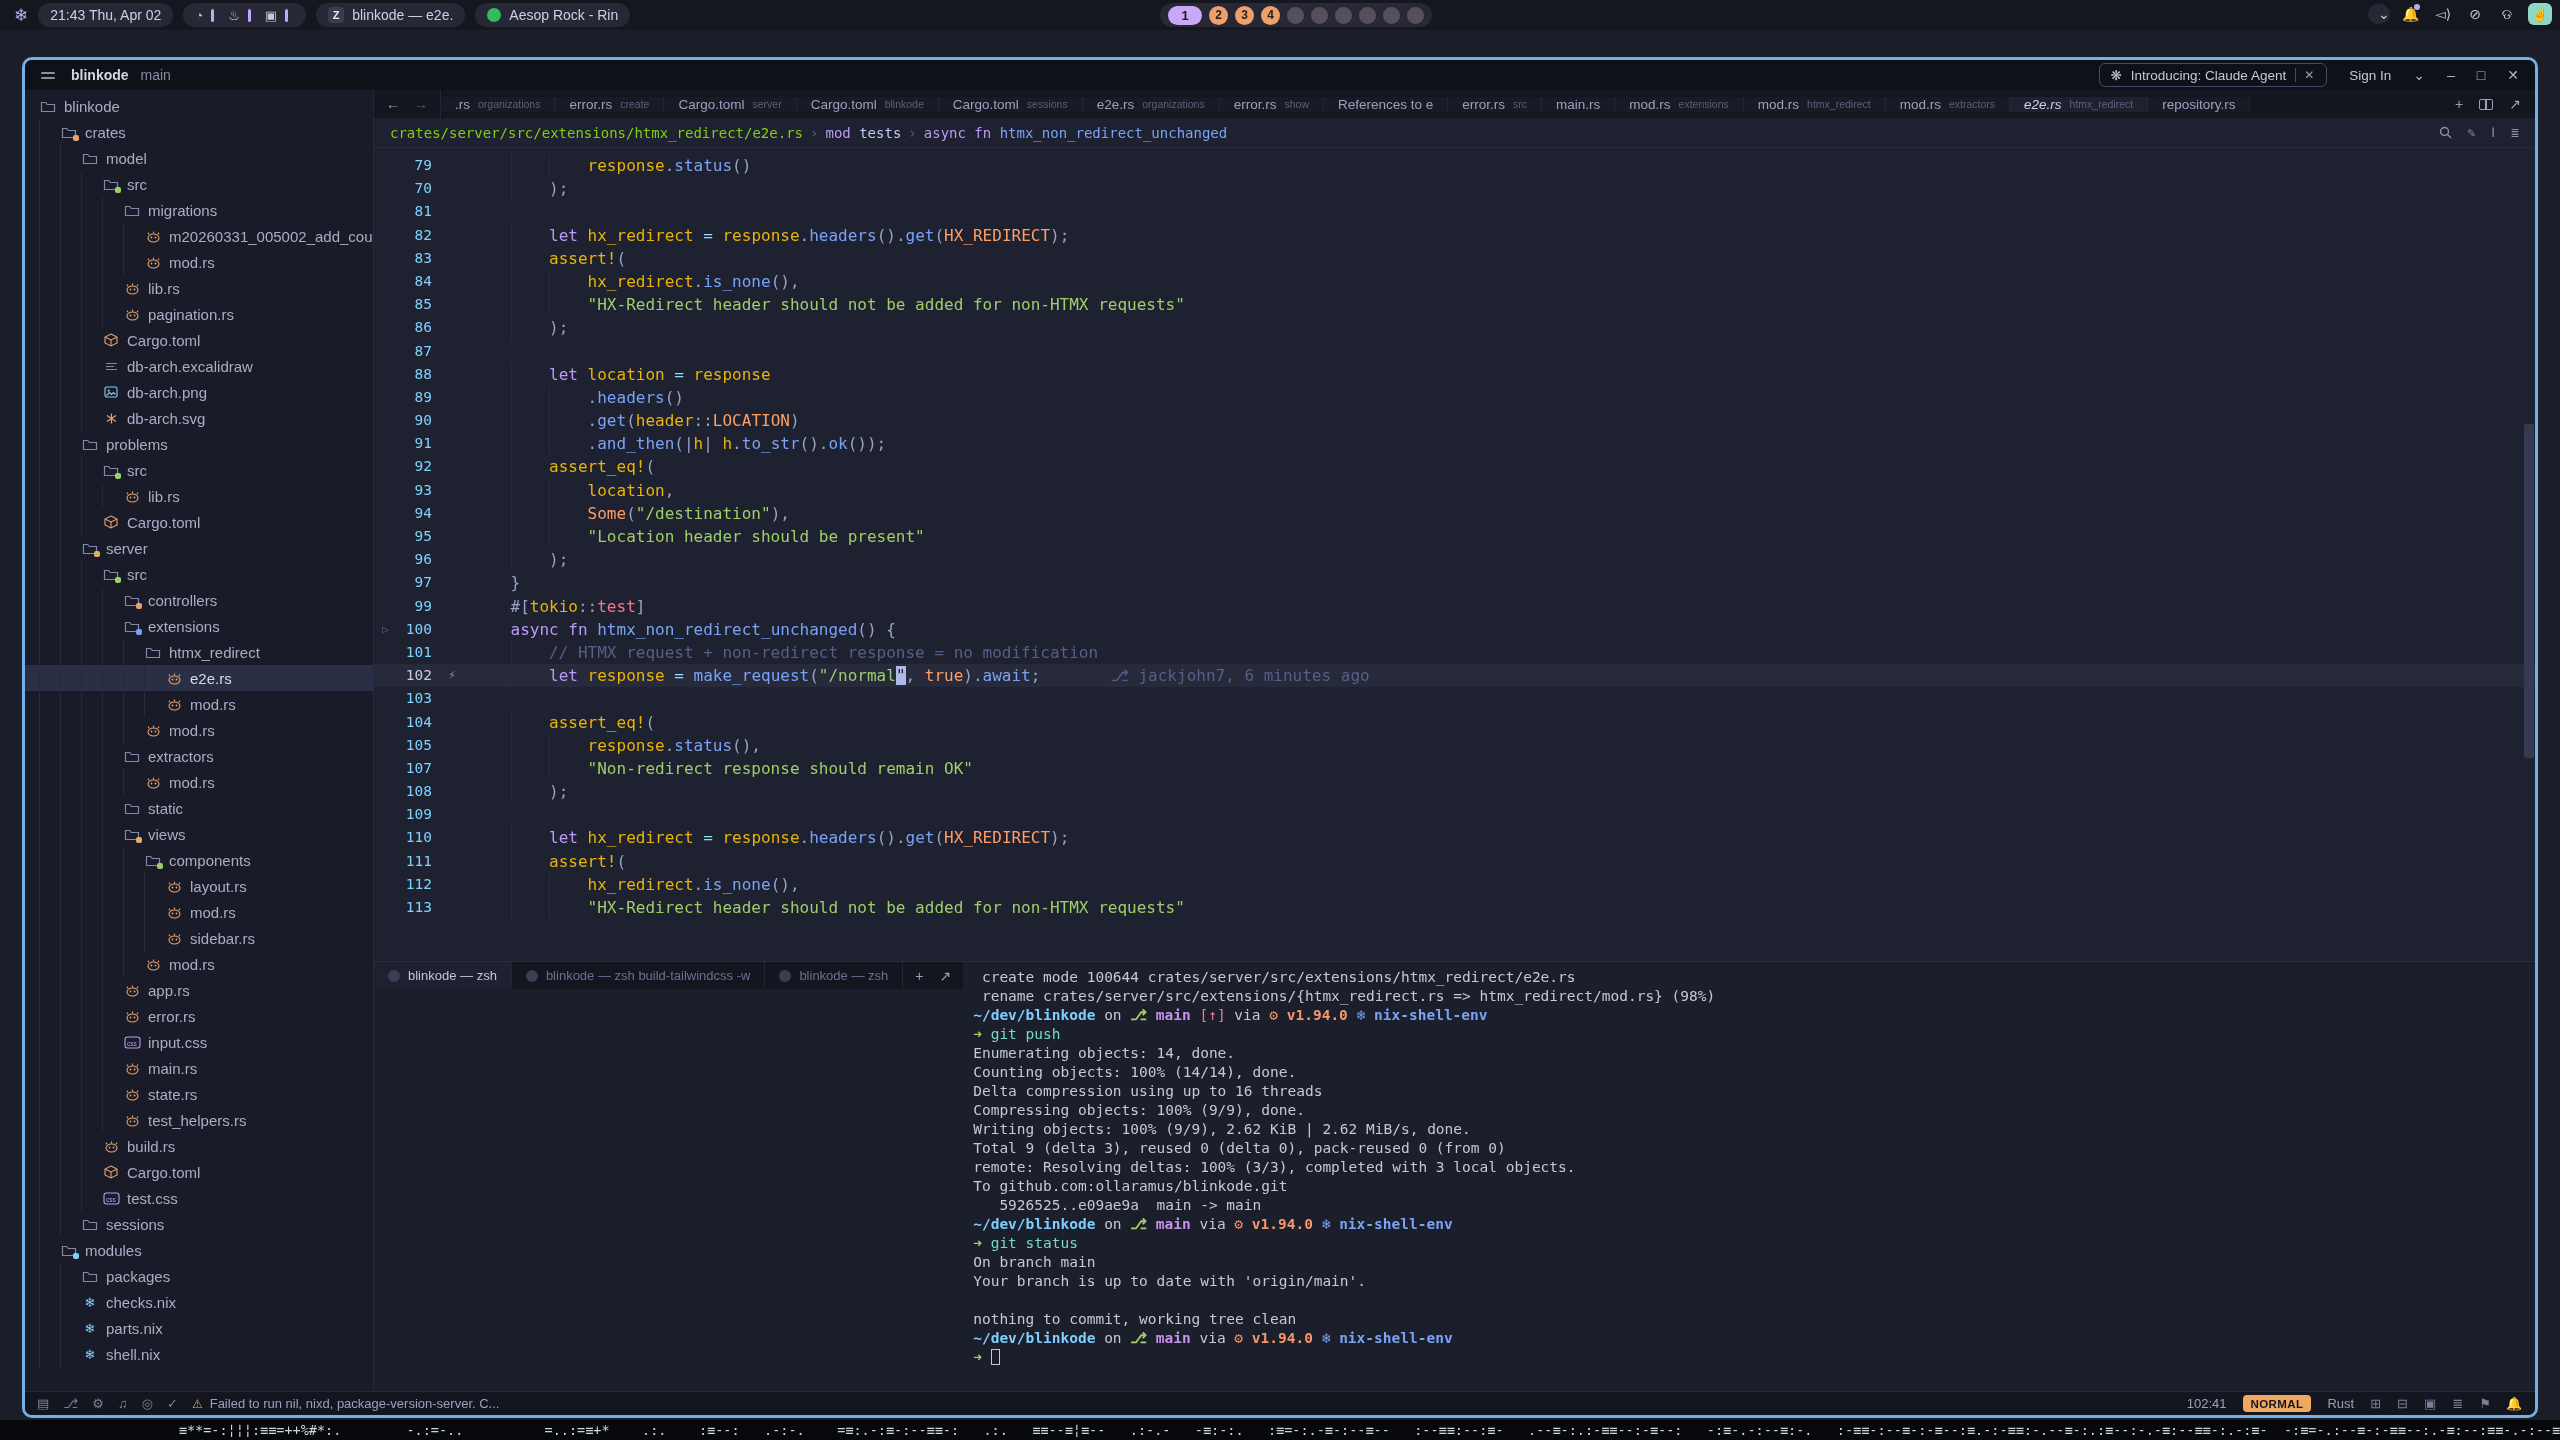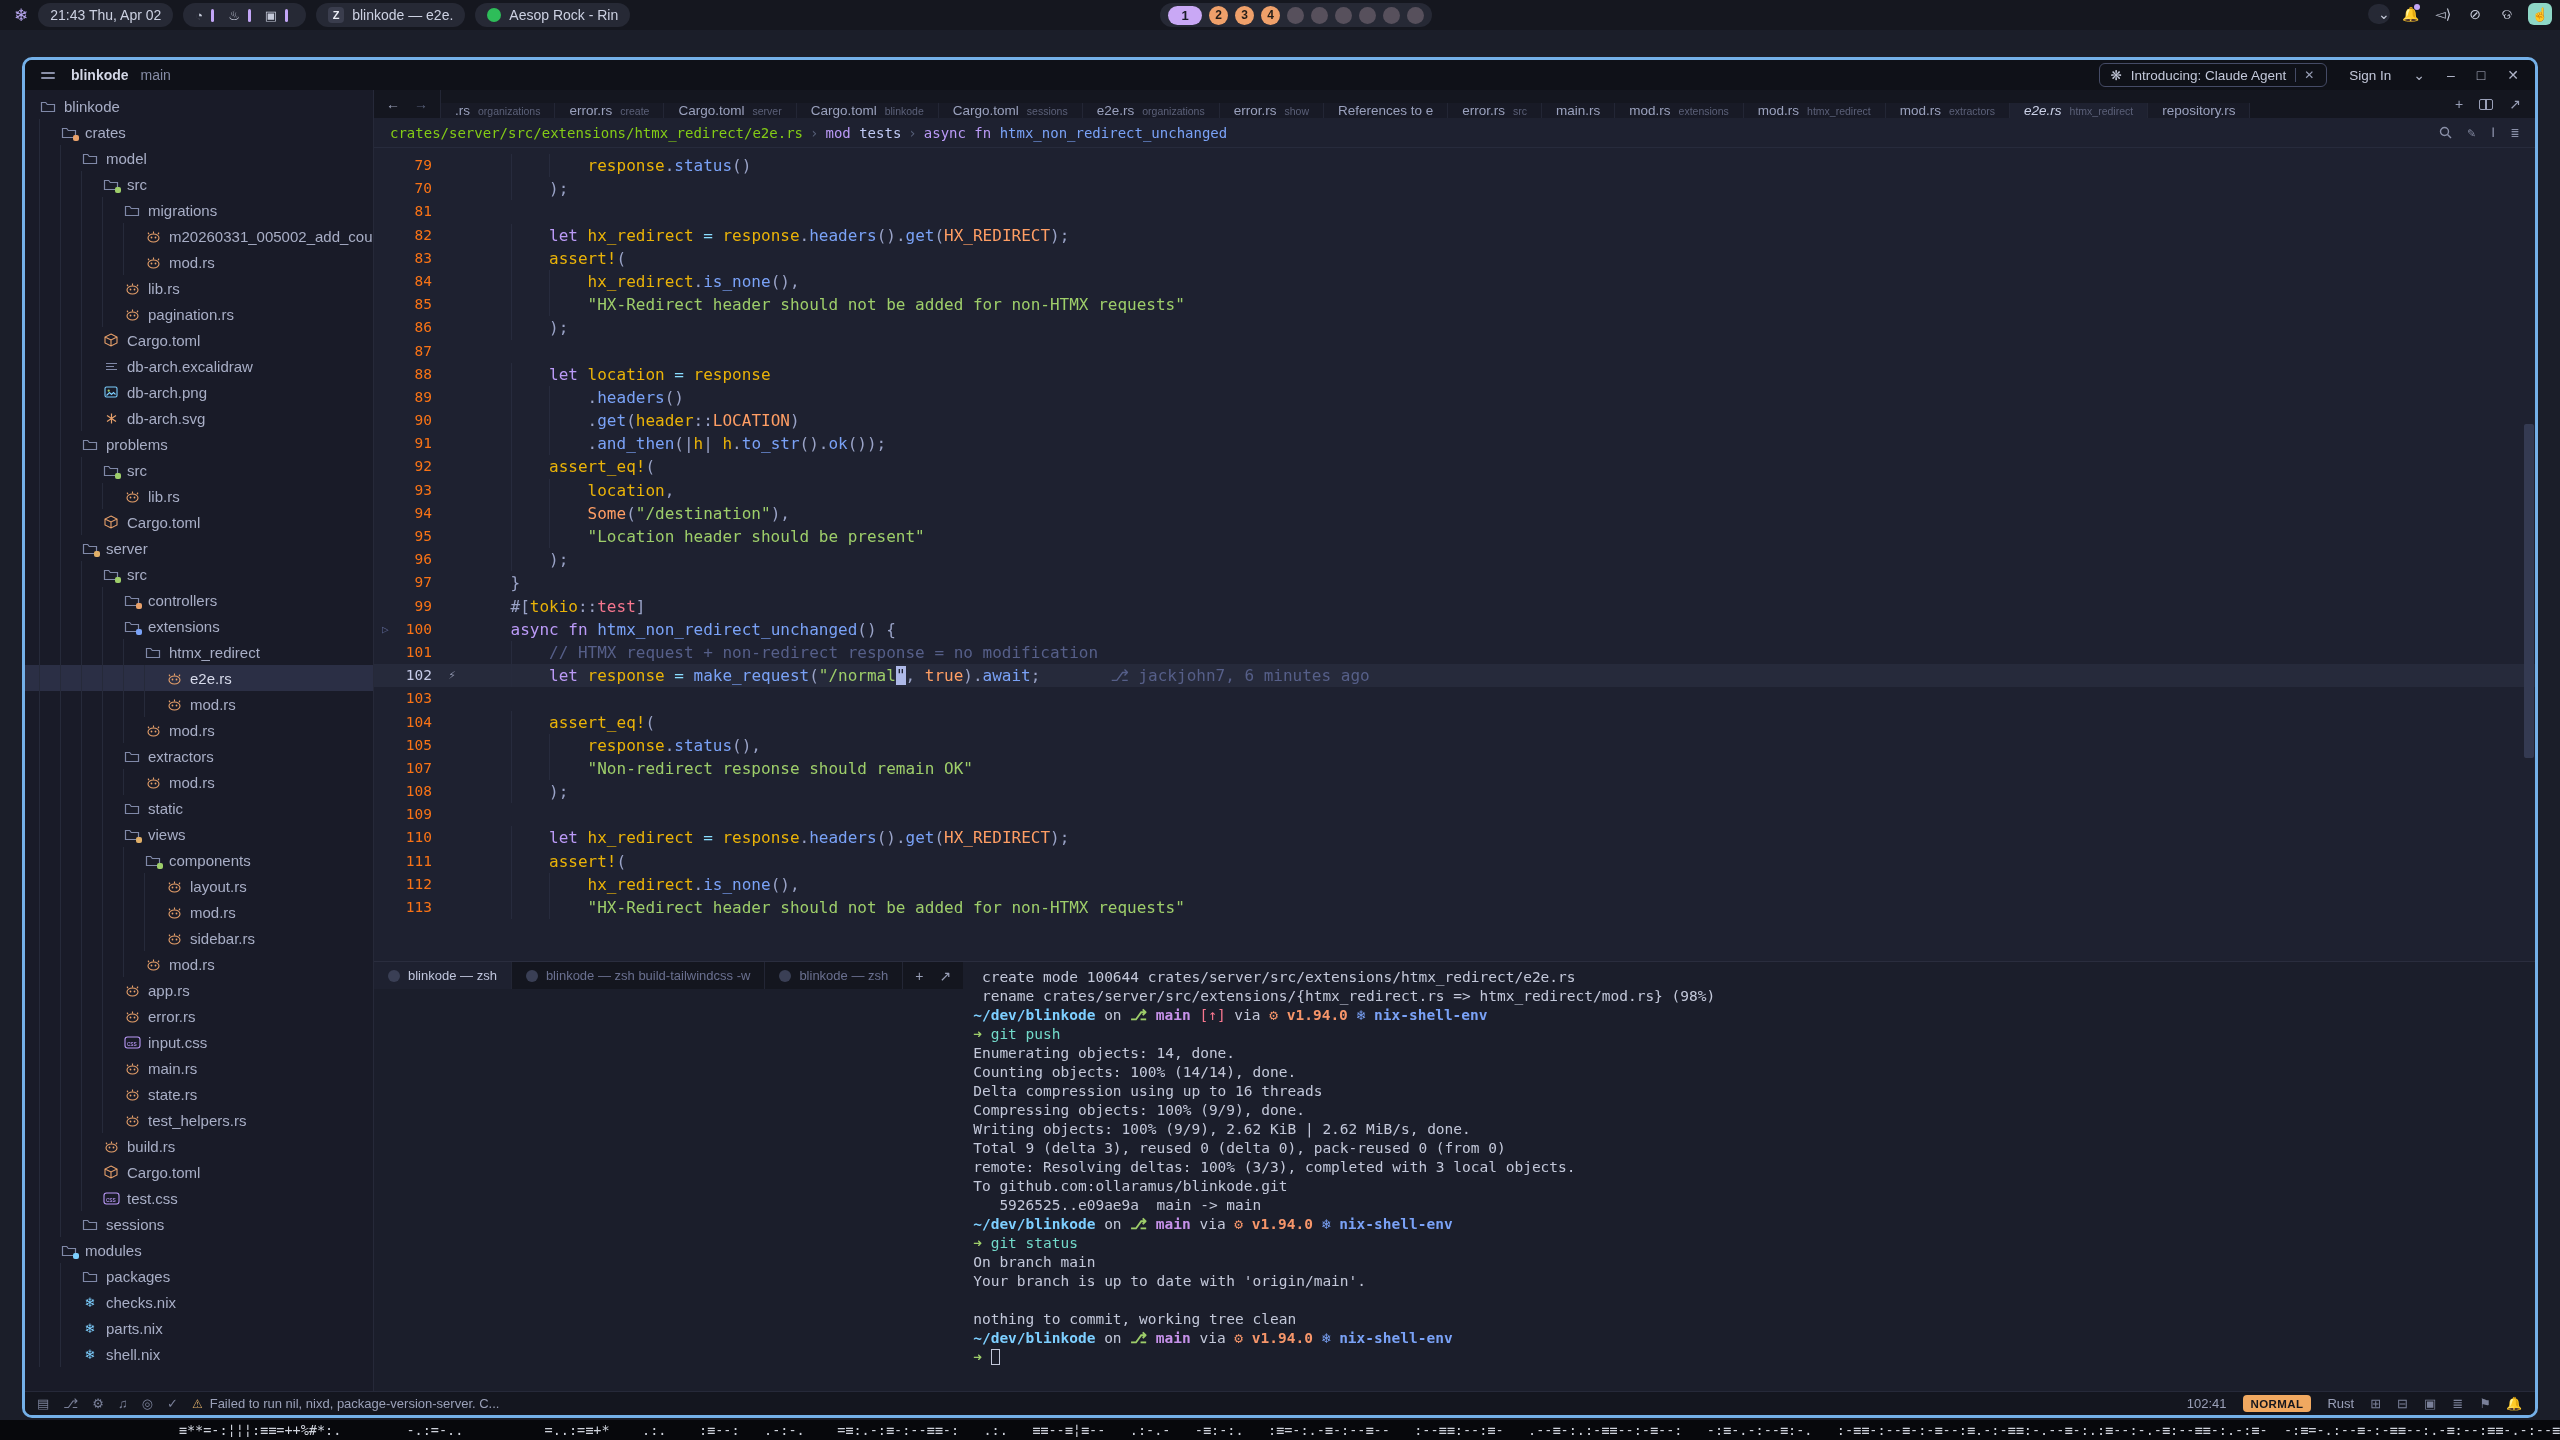--- a/index.html
+++ b/index.html
@@ -57,21 +57,21 @@
   .spliticon::after{content:"";position:absolute;left:5px;top:0;bottom:0;width:1.5px;background:#9aa0b8}
   .crumbbar{height:30px;background:#1e2130;border-bottom:1px solid #272b3c;display:flex;align-items:center;padding:0 16px;font-family:"DejaVu Sans Mono",monospace;font-size:14px;flex:0 0 auto}
   .crumb-path{color:#84cc16}
   .crumb-sep{color:#565f78;margin:0 7px}
   .c-kw{color:#bb9af7}.c-n{color:#c0caf5}.c-fnm{color:#7aa2f7}
   .crumb-icons{margin-left:auto;display:flex;align-items:center;gap:16px;color:#8a90a8;font-size:13px}
   
   .code{flex:1;background:#1e2130;position:relative;overflow:hidden;font-family:"DejaVu Sans Mono",monospace;font-size:16px;line-height:23.2px;padding-top:6px}
   .cline{height:23.2px;position:relative;white-space:pre;display:flex}
   .cline.cur{background:#262a3b}
-  .num{width:58px;text-align:right;color:#f97316;flex:0 0 auto;font-size:14.5px}
+  .num{width:58px;text-align:right;color:#7dd3fc;flex:0 0 auto;font-size:14.5px}
   .cline.cur .num{color:#c6cbe8}
   .gap{width:40px;flex:0 0 auto;text-align:center;color:#8a90a8;font-size:12px}
   .runarrow{position:absolute;left:8px;color:#565f89;font-size:11px}
   .cguide{position:absolute;top:0;bottom:0;width:1px;background:#272b3d}
   .t-kw{color:#bb9af7}.t-fn{color:#7aa2f7}.t-cn{color:#ff9e64}.t-st{color:#9ece6a}
   .t-cm{color:#565f89}.t-pn{color:#9aa3c7}.t-tx{color:#eab308}.t-op{color:#89ddff}.t-rd{color:#f7768e}
   .t-cur{background:#aeb9e8;color:#1e2130}
   .t-blame{color:#565f89;margin-left:70px}
   .vscroll{position:absolute;right:0;top:0;bottom:0;width:13px}
   .vthumb{position:absolute;right:1px;width:10px;background:#343a52;border-radius:2px}
@@ -804,21 +804,21 @@
             <span>shell.nix</span>
           </div>
         </div>
 
       <div class="ecol">
         <div class="tabbar">
           <div class="navbtns">
             <span>←</span>
             <span class="fwd">→</span>
           </div>
-          <div style="display:flex;align-items:flex-end;flex:1;overflow:hidden" id="tabs">
+          <div style="display:flex;align-items:center;flex:1;overflow:hidden" id="tabs">
               <div class="tab first">
                 <span class="fname">.rs</span>
                 <span class="fdir">organizations</span>
               </div>
               <div class="tab">
                 <span class="fname">error.rs</span>
                 <span class="fdir">create</span>
               </div>
               <div class="tab">
                 <span class="fname">Cargo.toml</span>

